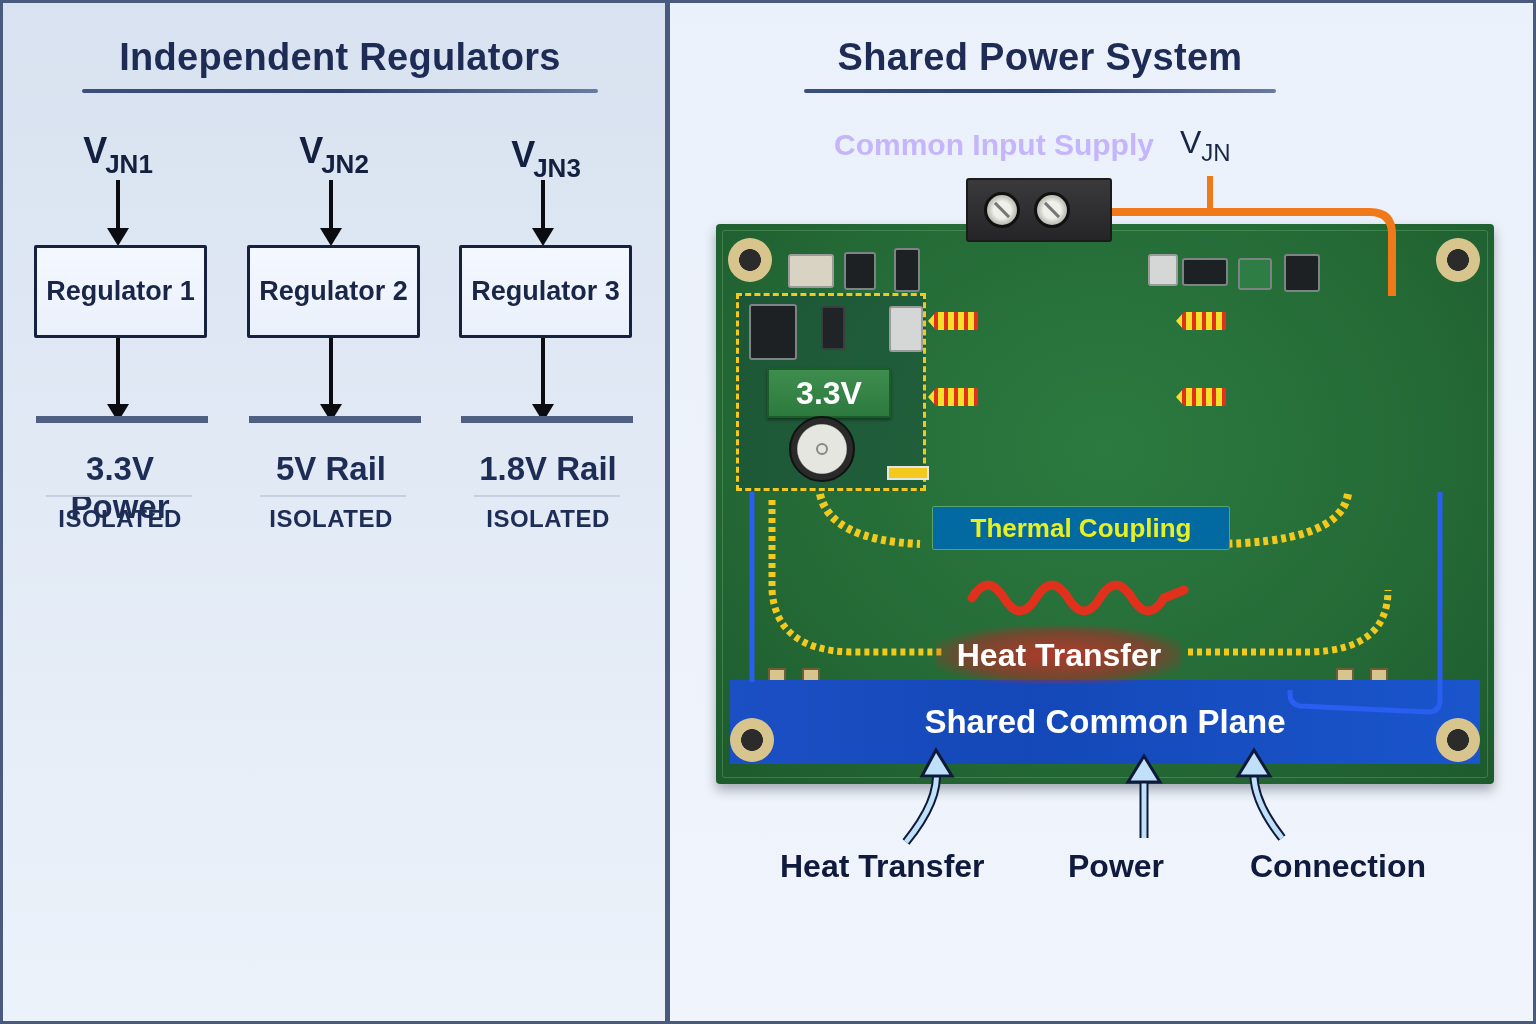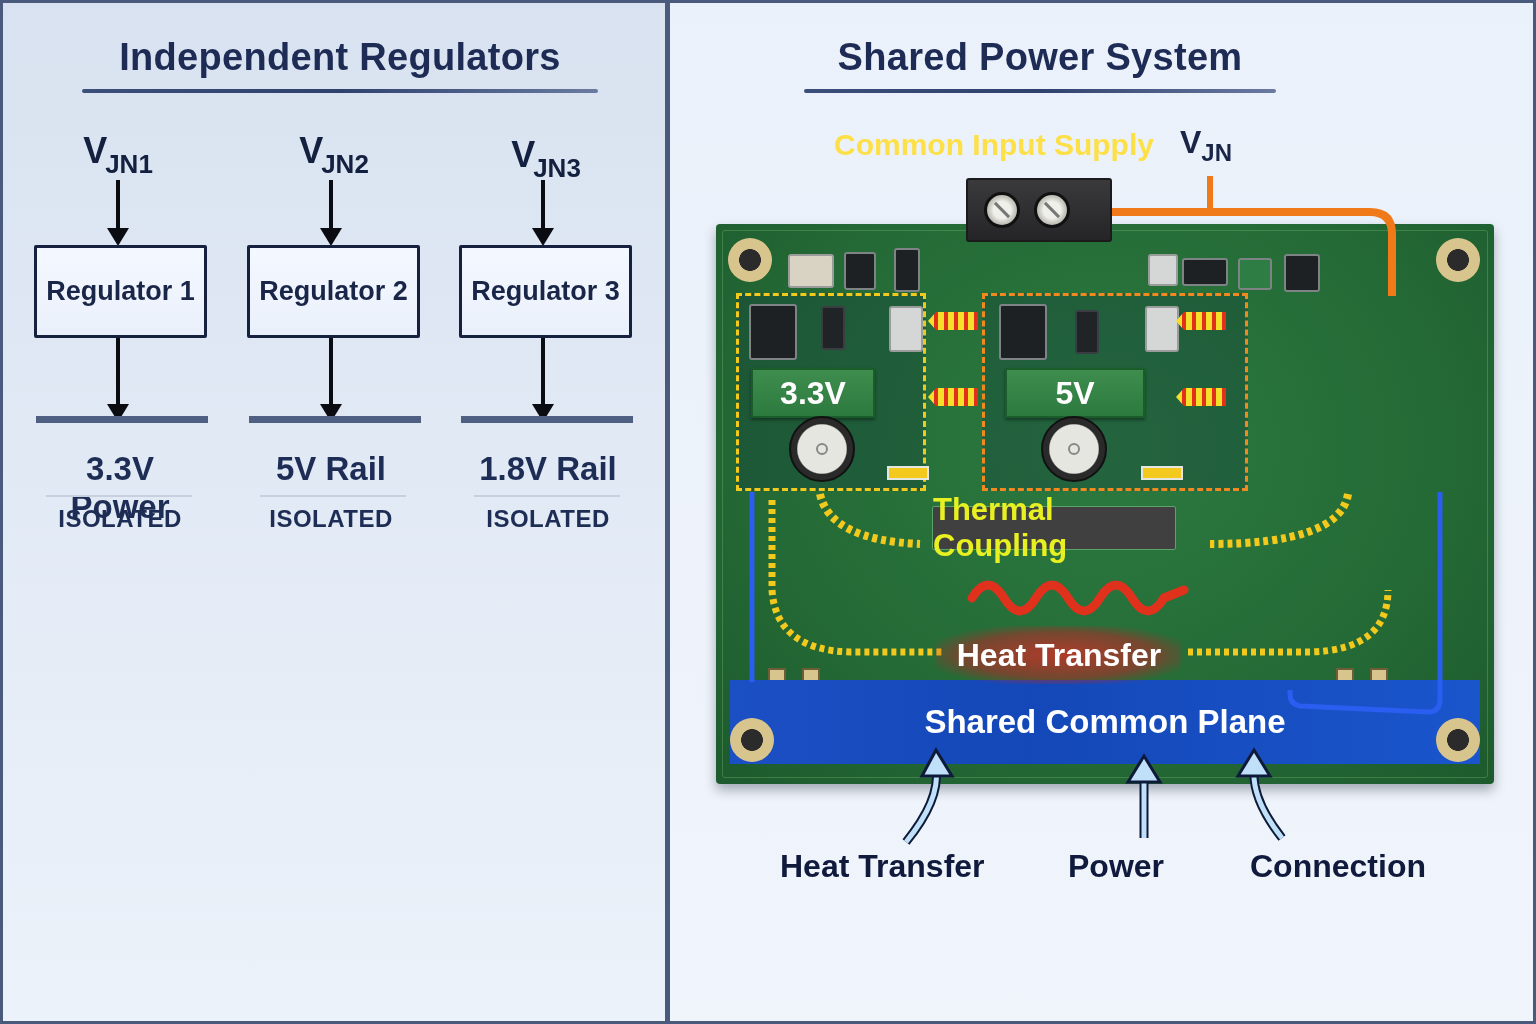--- a/index.html
+++ b/index.html
@@ -103,26 +103,26 @@
       font-weight: bold;
       color: #1e2d55;
       letter-spacing: 0.5px;
     }
 
     
     .supply-label {
       position: absolute;
       font-size: 30px;
       font-weight: bold;
-      color: #fde047;
+      color: #c4b5fd;
     }
     .vin-right {
       position: absolute;
       font-size: 32px;
-      font-weight: bold;
+      font-weight: normal;
       color: #1a2648;
       text-align: right;
     }
     .vin-right sub { font-size: 24px; vertical-align: -8px; }
 
     .pcb {
       position: absolute;
       left: 716px;
       top: 224px;
       width: 778px;
@@ -219,25 +219,25 @@
     }
     .coupling-arrow {
       position: absolute;
       width: 50px; height: 18px;
       background: repeating-linear-gradient(90deg, #f6e02a 0 6px, #e0311d 6px 10px);
       clip-path: polygon(0 50%, 16% 0, 100% 0, 100% 100%, 16% 100%);
     }
     .thermal-label {
       position: absolute;
       left: 932px; top: 506px;
-      width: 244px; height: 44px;
-      background: #404040;
+      width: 298px; height: 44px;
+      background: #0369a1;
       border: 1px solid #5aa46a;
       color: #e8f022;
-      font-size: 31px;
+      font-size: 26px;
       font-weight: bold;
       display: flex; align-items: center; justify-content: center;
       border-radius: 2px;
     }
     .heat-label {
       position: absolute;
       left: 936px; top: 626px;
       width: 246px; height: 58px;
       background: radial-gradient(ellipse at center, rgba(200,50,40,0.85) 0%, rgba(180,40,40,0.55) 55%, rgba(180,40,40,0) 80%);
       color: #ffffff;
@@ -321,33 +321,25 @@
   <div class="chip" style="left:178px; top:24px; width:26px; height:44px;"></div>
   <div class="chip silver" style="left:432px; top:30px; width:30px; height:32px;"></div>
   <div class="chip" style="left:466px; top:34px; width:46px; height:28px;"></div>
   <div class="chip" style="left:522px; top:34px; width:34px; height:32px; background:#2e7d45;"></div>
   <div class="chip" style="left:568px; top:30px; width:36px; height:38px;"></div>
 
   <div class="module" style="left:20px; width:190px;">
     <div class="chip inductor" style="left:10px; top:8px;"></div>
     <div class="chip small" style="left:82px; top:10px;"></div>
     <div class="chip silver" style="left:150px; top:10px;"></div>
-    <div class="volt-label" style="left:12px;">3.3V</div>
+    <div class="volt-label" style="left:28px;">3.3V</div>
     <div class="capacitor" style="left:50px;"></div>
     <div class="yellow-pad" style="left:148px; top:170px;"></div>
   </div>
 
-  <div class="module mid" style="left:266px; width:266px;">
-    <div class="chip inductor" style="left:14px; top:8px;"></div>
-    <div class="chip small" style="left:90px; top:14px;"></div>
-    <div class="chip silver" style="left:160px; top:10px;"></div>
-    <div class="volt-label" style="left:20px; width:140px;">5V</div>
-    <div class="capacitor" style="left:56px;"></div>
-    <div class="yellow-pad" style="left:156px; top:170px;"></div>
-  </div>
 
 
   <div class="coupling-arrow" style="left:212px; top:88px;"></div>
   <div class="coupling-arrow" style="left:212px; top:164px;"></div>
   <div class="coupling-arrow" style="left:460px; top:88px;"></div>
   <div class="coupling-arrow" style="left:460px; top:164px;"></div>
 
   <div class="yellow-pad" style="left:52px; top:444px; width:18px; height:20px; background:#d8c48d; border-color:#6e5e38;"></div>
   <div class="yellow-pad" style="left:86px; top:444px; width:18px; height:20px; background:#d8c48d; border-color:#6e5e38;"></div>
   <div class="yellow-pad" style="left:620px; top:444px; width:18px; height:20px; background:#d8c48d; border-color:#6e5e38;"></div>

